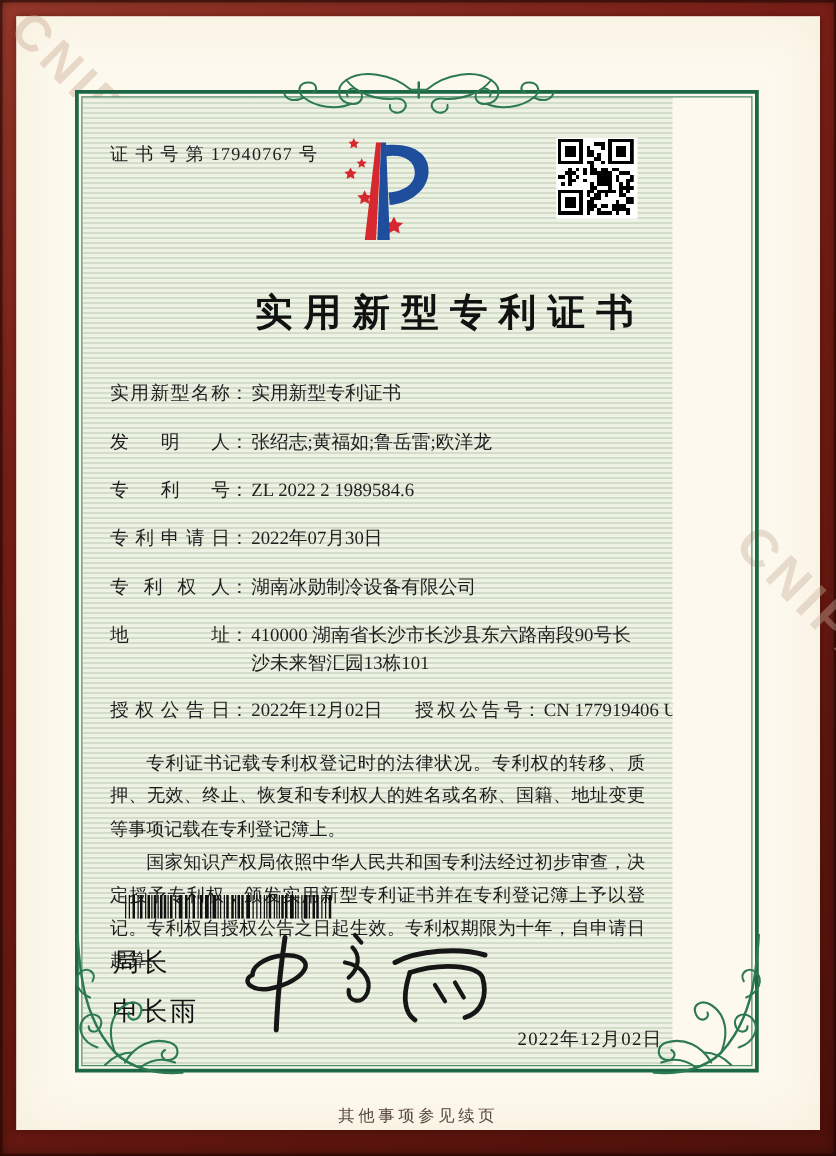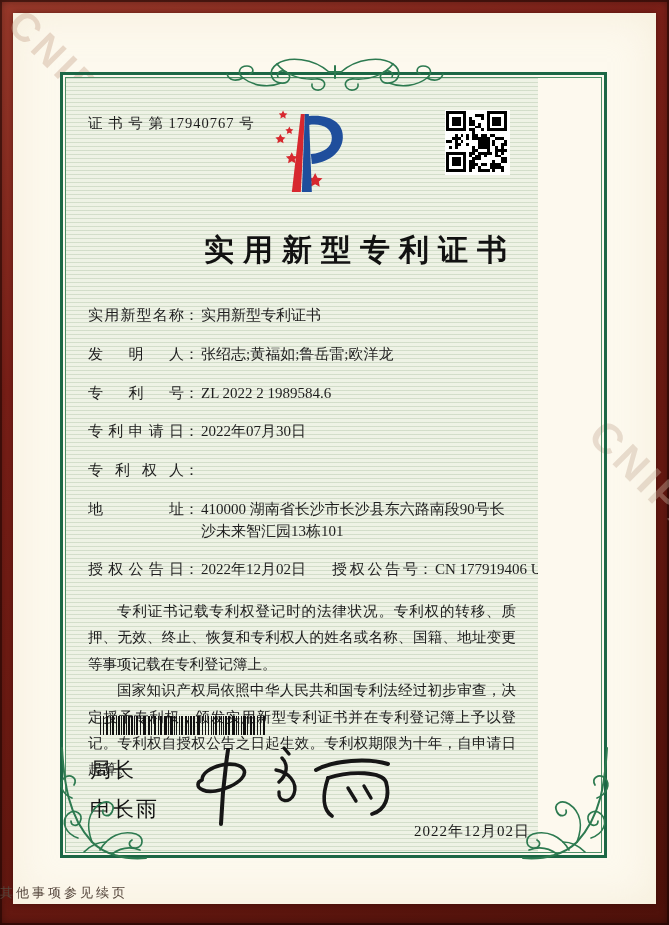--- a/index.html
+++ b/index.html
@@ -69,21 +69,21 @@
   .body-text p{margin:0;text-indent:2em;}
   
   .barcode{position:absolute;left:34px;top:612px;}
   
   .sign-row{position:absolute;left:24px;top:652px;font-size:21px;color:#111;}
   .sign-row .line{margin-bottom:11px;letter-spacing:2px;}
   .signature{position:absolute;left:110px;top:640px;}
   .issue-date{position:absolute;left:348px;top:718px;font-size:15px;letter-spacing:1px;color:#1a1a1a;}
   
   .footer-note{
-    position:absolute;left:0;right:0;top:884px;
+    position:absolute;left:0;right:0;top:884px;text-align:center;
     font-size:13px;color:#55463c;letter-spacing:3px;
   }
   
   .orn{position:absolute;pointer-events:none;}
   .orn-top{left:50%;top:52px;transform:translateX(-50%);}
   .orn-bl{left:48px;top:742px;}
   .orn-br{right:48px;top:742px;transform:scaleX(-1);}
 </style>
 </head>
 <body>
@@ -369,20 +369,21 @@
         <span class="fvalue">ZL 2022 2 1989584.6</span>
       </div>
       <div class="frow">
         <span class="flabel">专利申请日</span>
           <span class="fcolon">：</span>
         <span class="fvalue">2022年07月30日</span>
       </div>
       <div class="frow">
         <span class="flabel">专利权人</span>
           <span class="fcolon">：</span>
+        <span class="fvalue">湖南冰勋制冷设备有限公司</span>
       </div>
       <div class="frow">
         <span class="flabel">地址</span>
           <span class="fcolon">：</span>
         <span class="fvalue">410000 湖南省长沙市长沙县东六路南段90号长沙未来智汇园13栋101</span>
       </div>
       <div class="frow two-col">
         <span class="grp1">
           <span class="flabel">授权公告日</span>
             <span class="fcolon">：</span>

